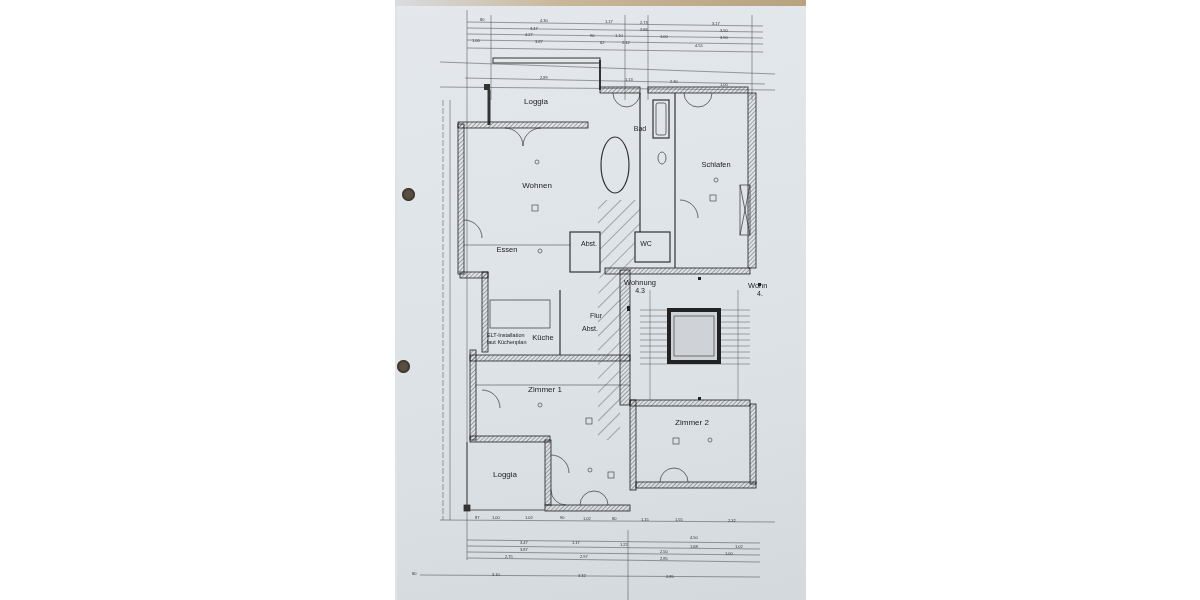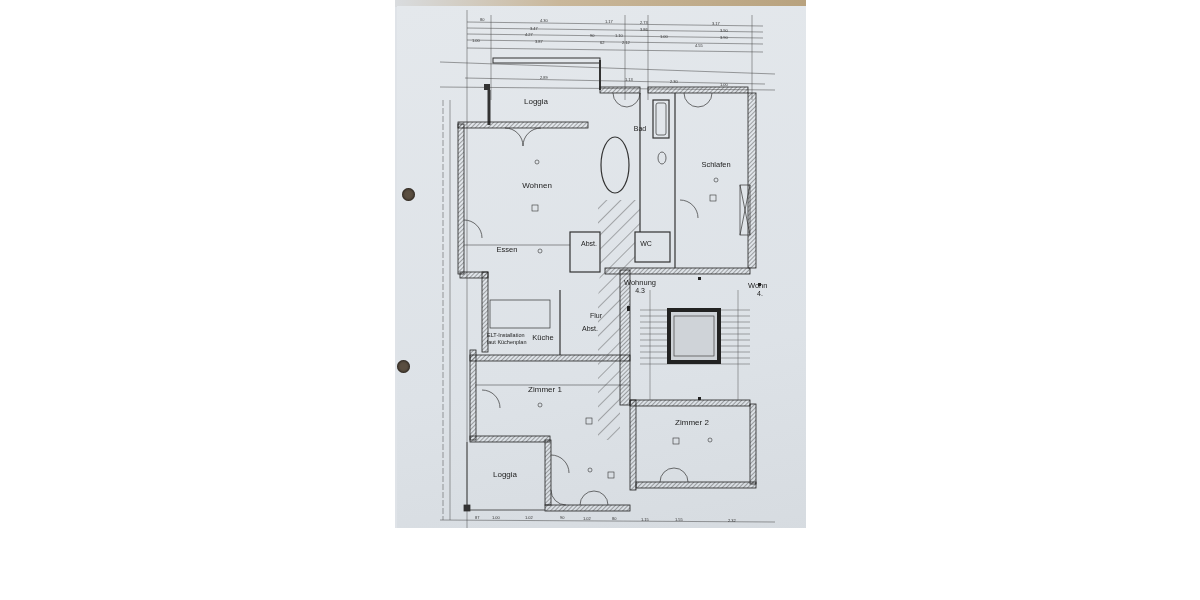--- a/index.html
+++ b/index.html
@@ -1,17 +1,17 @@
 <!DOCTYPE html>
 <html><head>
 <meta charset="utf-8">
 <style>
   html,body{margin:0;padding:0;}
   body{width:1200px;height:600px;position:relative;overflow:hidden;background:#ffffff;font-family:"Liberation Sans",sans-serif;}
-  .photo{position:absolute;left:395px;top:0;width:411px;height:528px;background:#dfe3e8;overflow:hidden;}
+  .photo{position:absolute;left:395px;top:0;width:411px;height:600px;background:#dfe3e8;overflow:hidden;}
   .wood{position:absolute;left:0;top:0;width:411px;height:7px;background:linear-gradient(90deg,#d9dcdf 0%,#c9b79a 40%,#b8a27e 100%);}
   .paper{position:absolute;left:2px;top:6px;width:409px;height:594px;background:linear-gradient(170deg,#e4e8ec 0%,#dde2e7 60%,#d4d9de 100%);}
   .hole{position:absolute;width:13px;height:13px;border-radius:50%;background:#5a4e40;box-shadow:inset 0 0 3px #000;}
   svg{position:absolute;left:0;top:0;}
   .lbl{font-family:"Liberation Sans",sans-serif;fill:#222;}
   .dim{font-family:"Liberation Sans",sans-serif;fill:#333;font-size:4px;}
 </style>
 </head>
 <body>
 

